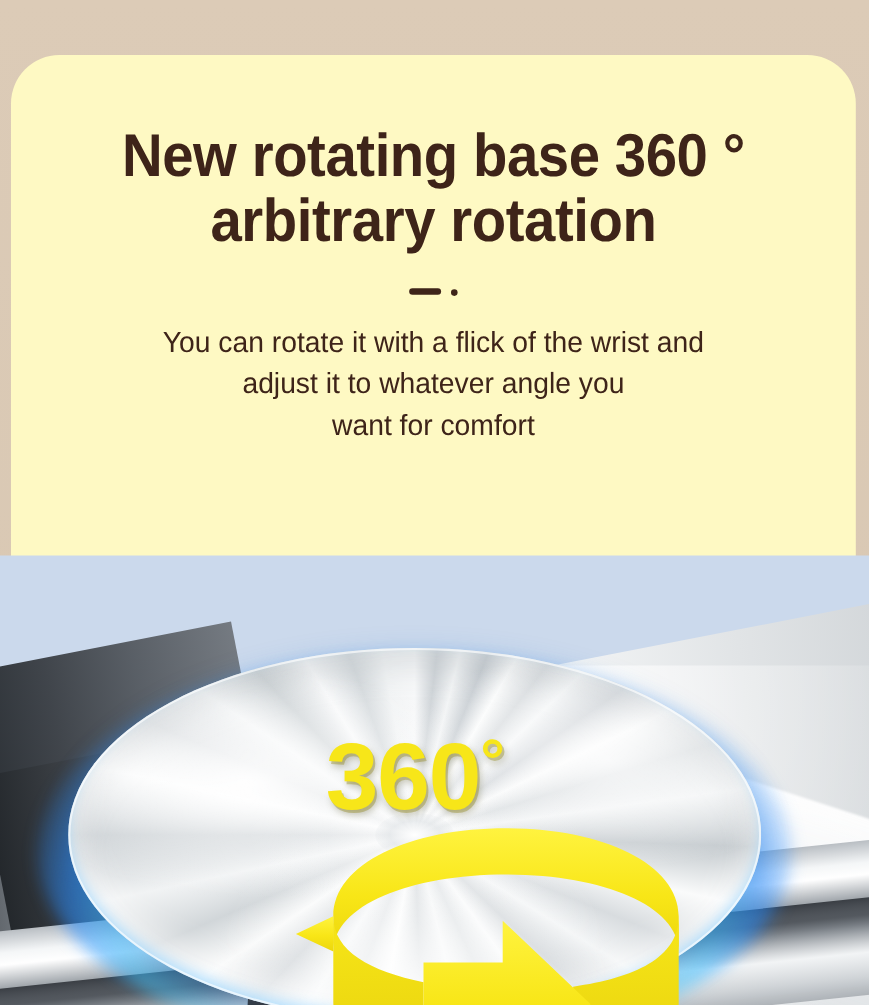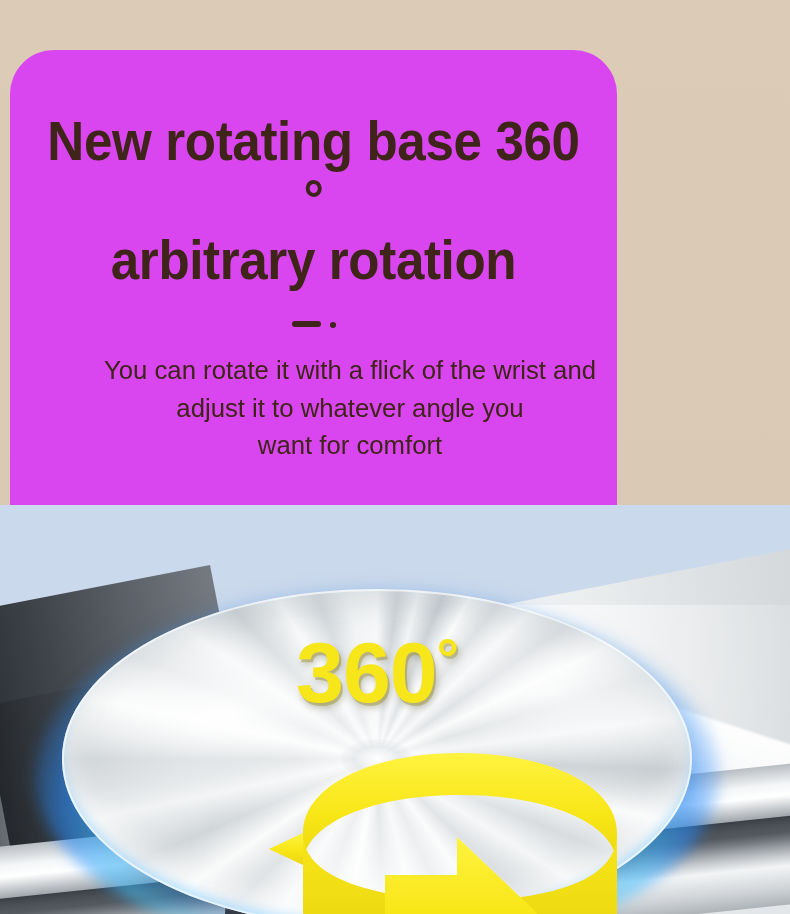--- a/index.html
+++ b/index.html
@@ -21,22 +21,22 @@
 
   
   .tan-bg {
     position: absolute; inset: 0;
     background: linear-gradient(180deg, #dccbb7 0%, #d8c7b2 100%);
   }
 
   
   .hero-card {
     position: absolute;
-    left: 10px; top: 50px; width: 607px; height: 620px;
-    background: #d946ef;
+    left: 10px; top: 50px; width: 768px; height: 620px;
+    background: #fef9c3;
     border-radius: 44px 44px 0 0;
     overflow: hidden;
   }
 
   .hero-inner {
     position: absolute;
     left: 0; right: 0; top: 0;
     text-align: center;
   }
 
@@ -291,21 +291,21 @@
   .rot-arrow {
     position: absolute;
     left: 163px; top: 126px;
     width: 470px; height: 270px;
   }
   .rot-arrow svg { display: block; width: 100%; height: 100%; }
 
   
   .deg-label {
     position: absolute;
-    left: 0; right: 0; top: 40px;
+    left: 0; right: 0; top: 74px;
     text-align: center;
     font-family: "Liberation Sans", sans-serif;
     font-weight: bold;
     font-size: 86px;
     line-height: 1;
     color: #f7e619;
     letter-spacing: -1px;
     text-shadow:
       2px 3px 0 rgba(150,140,40,0.42),
       3px 5px 7px rgba(110,105,60,0.35);

